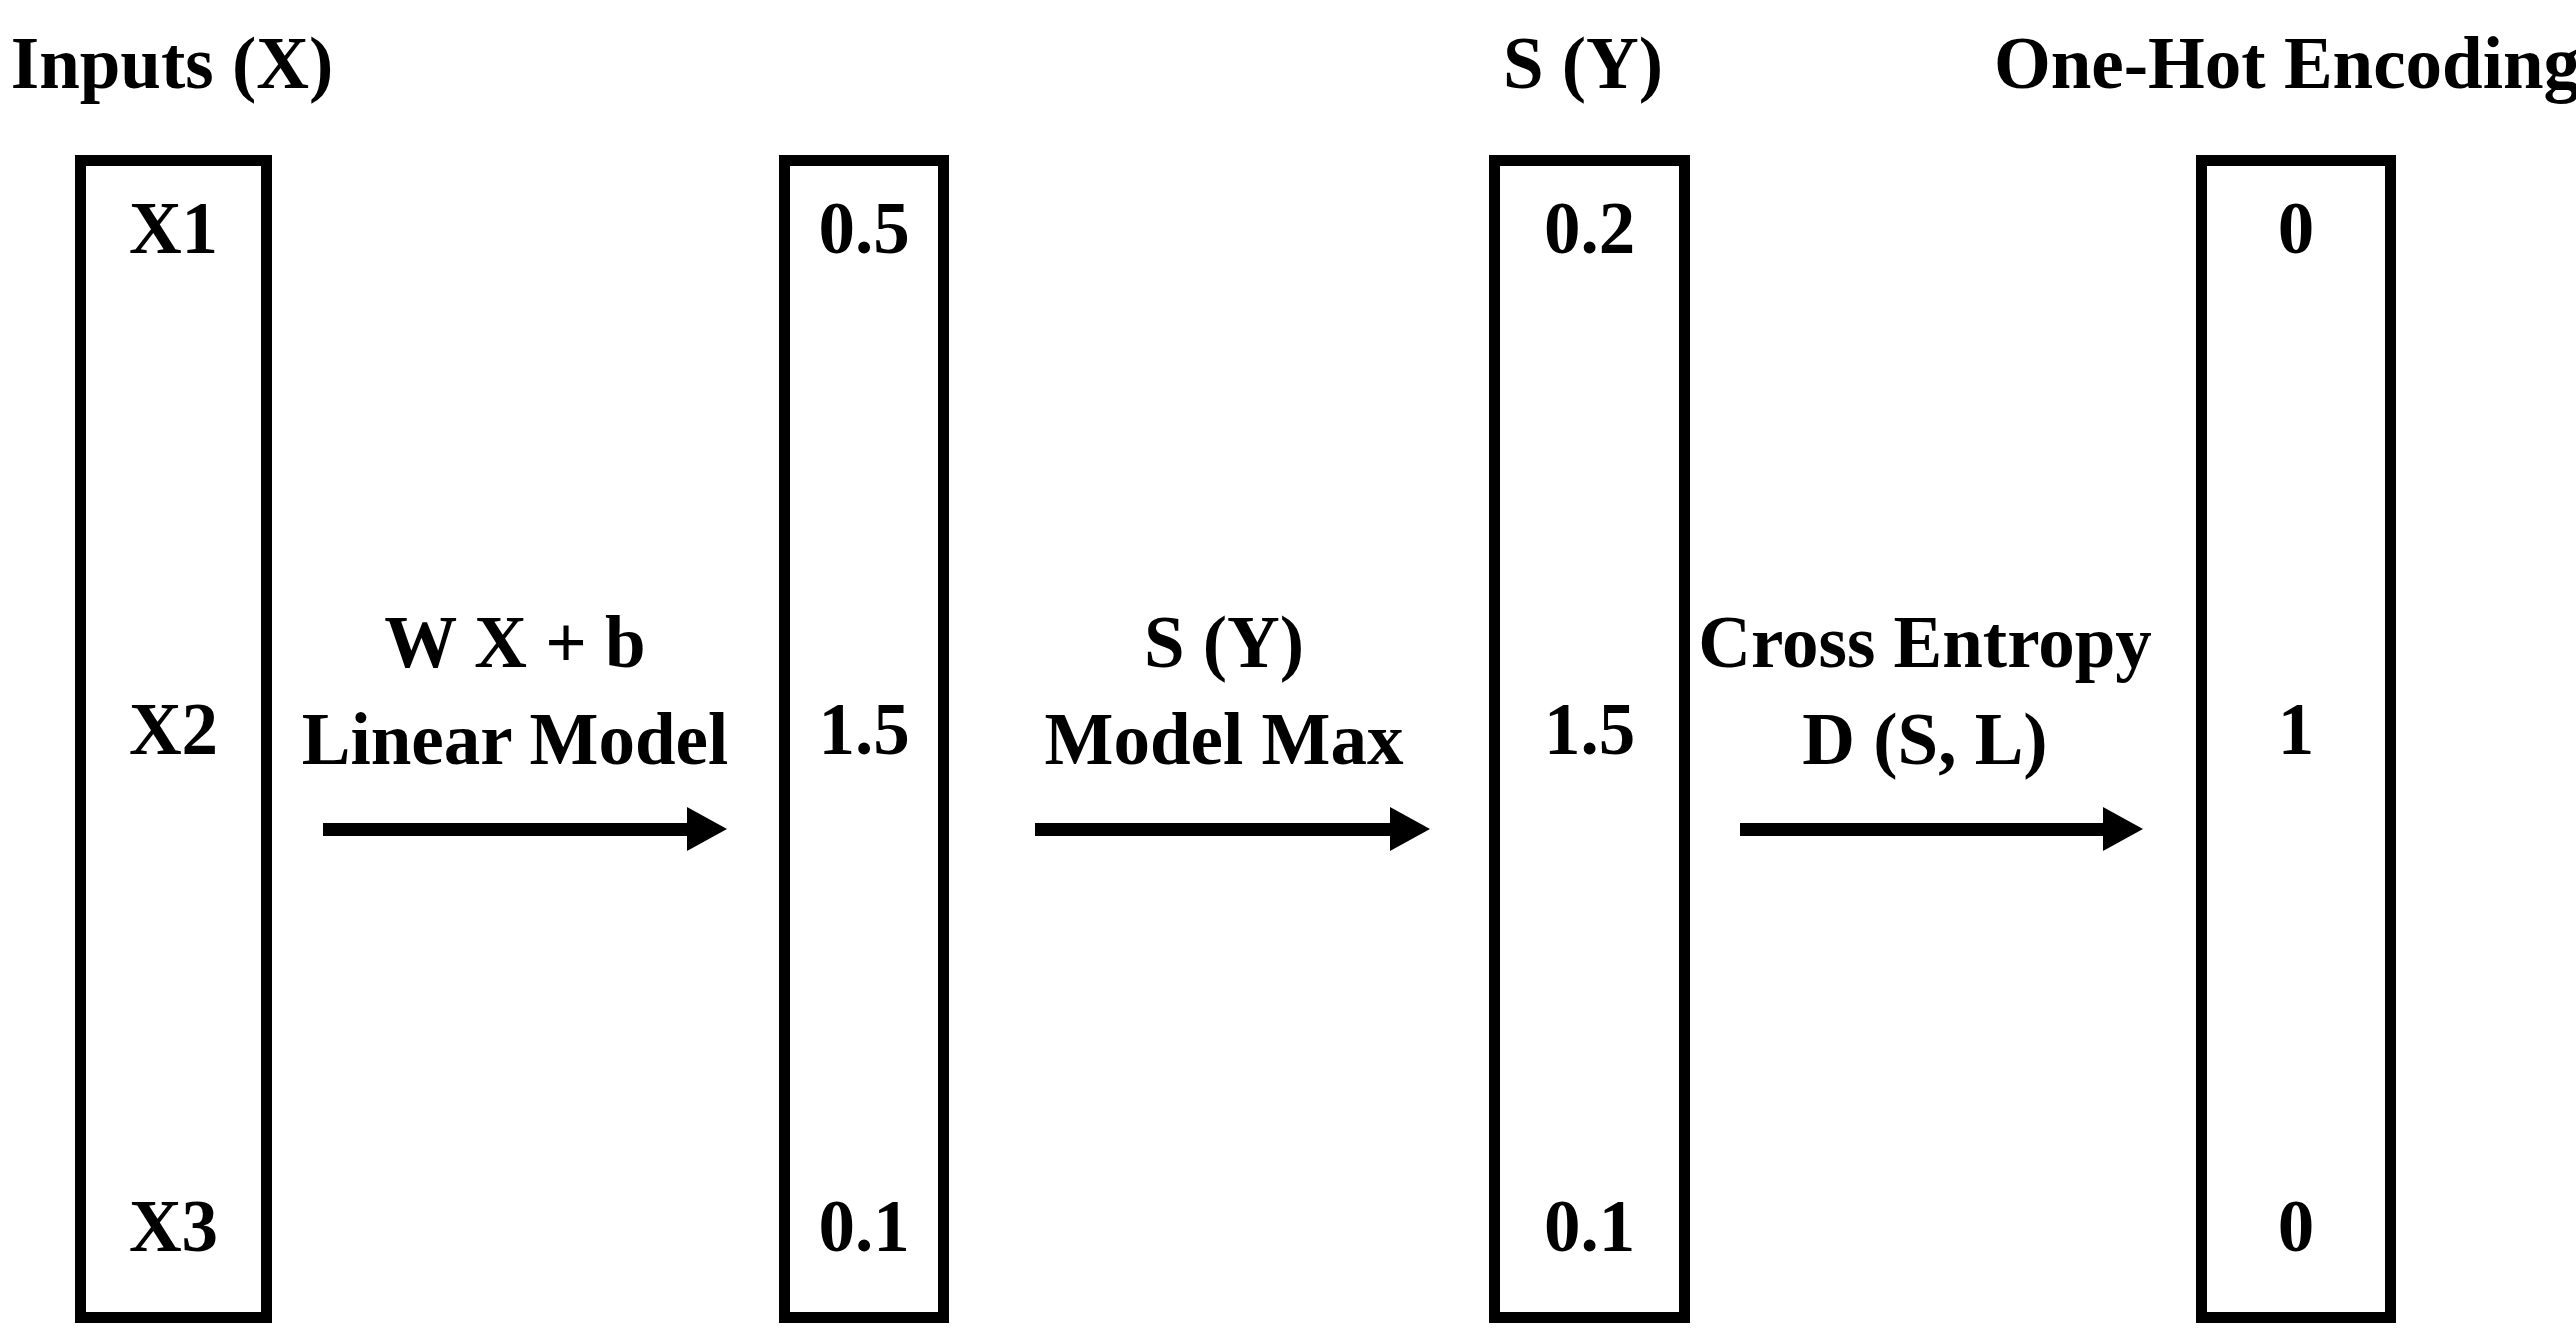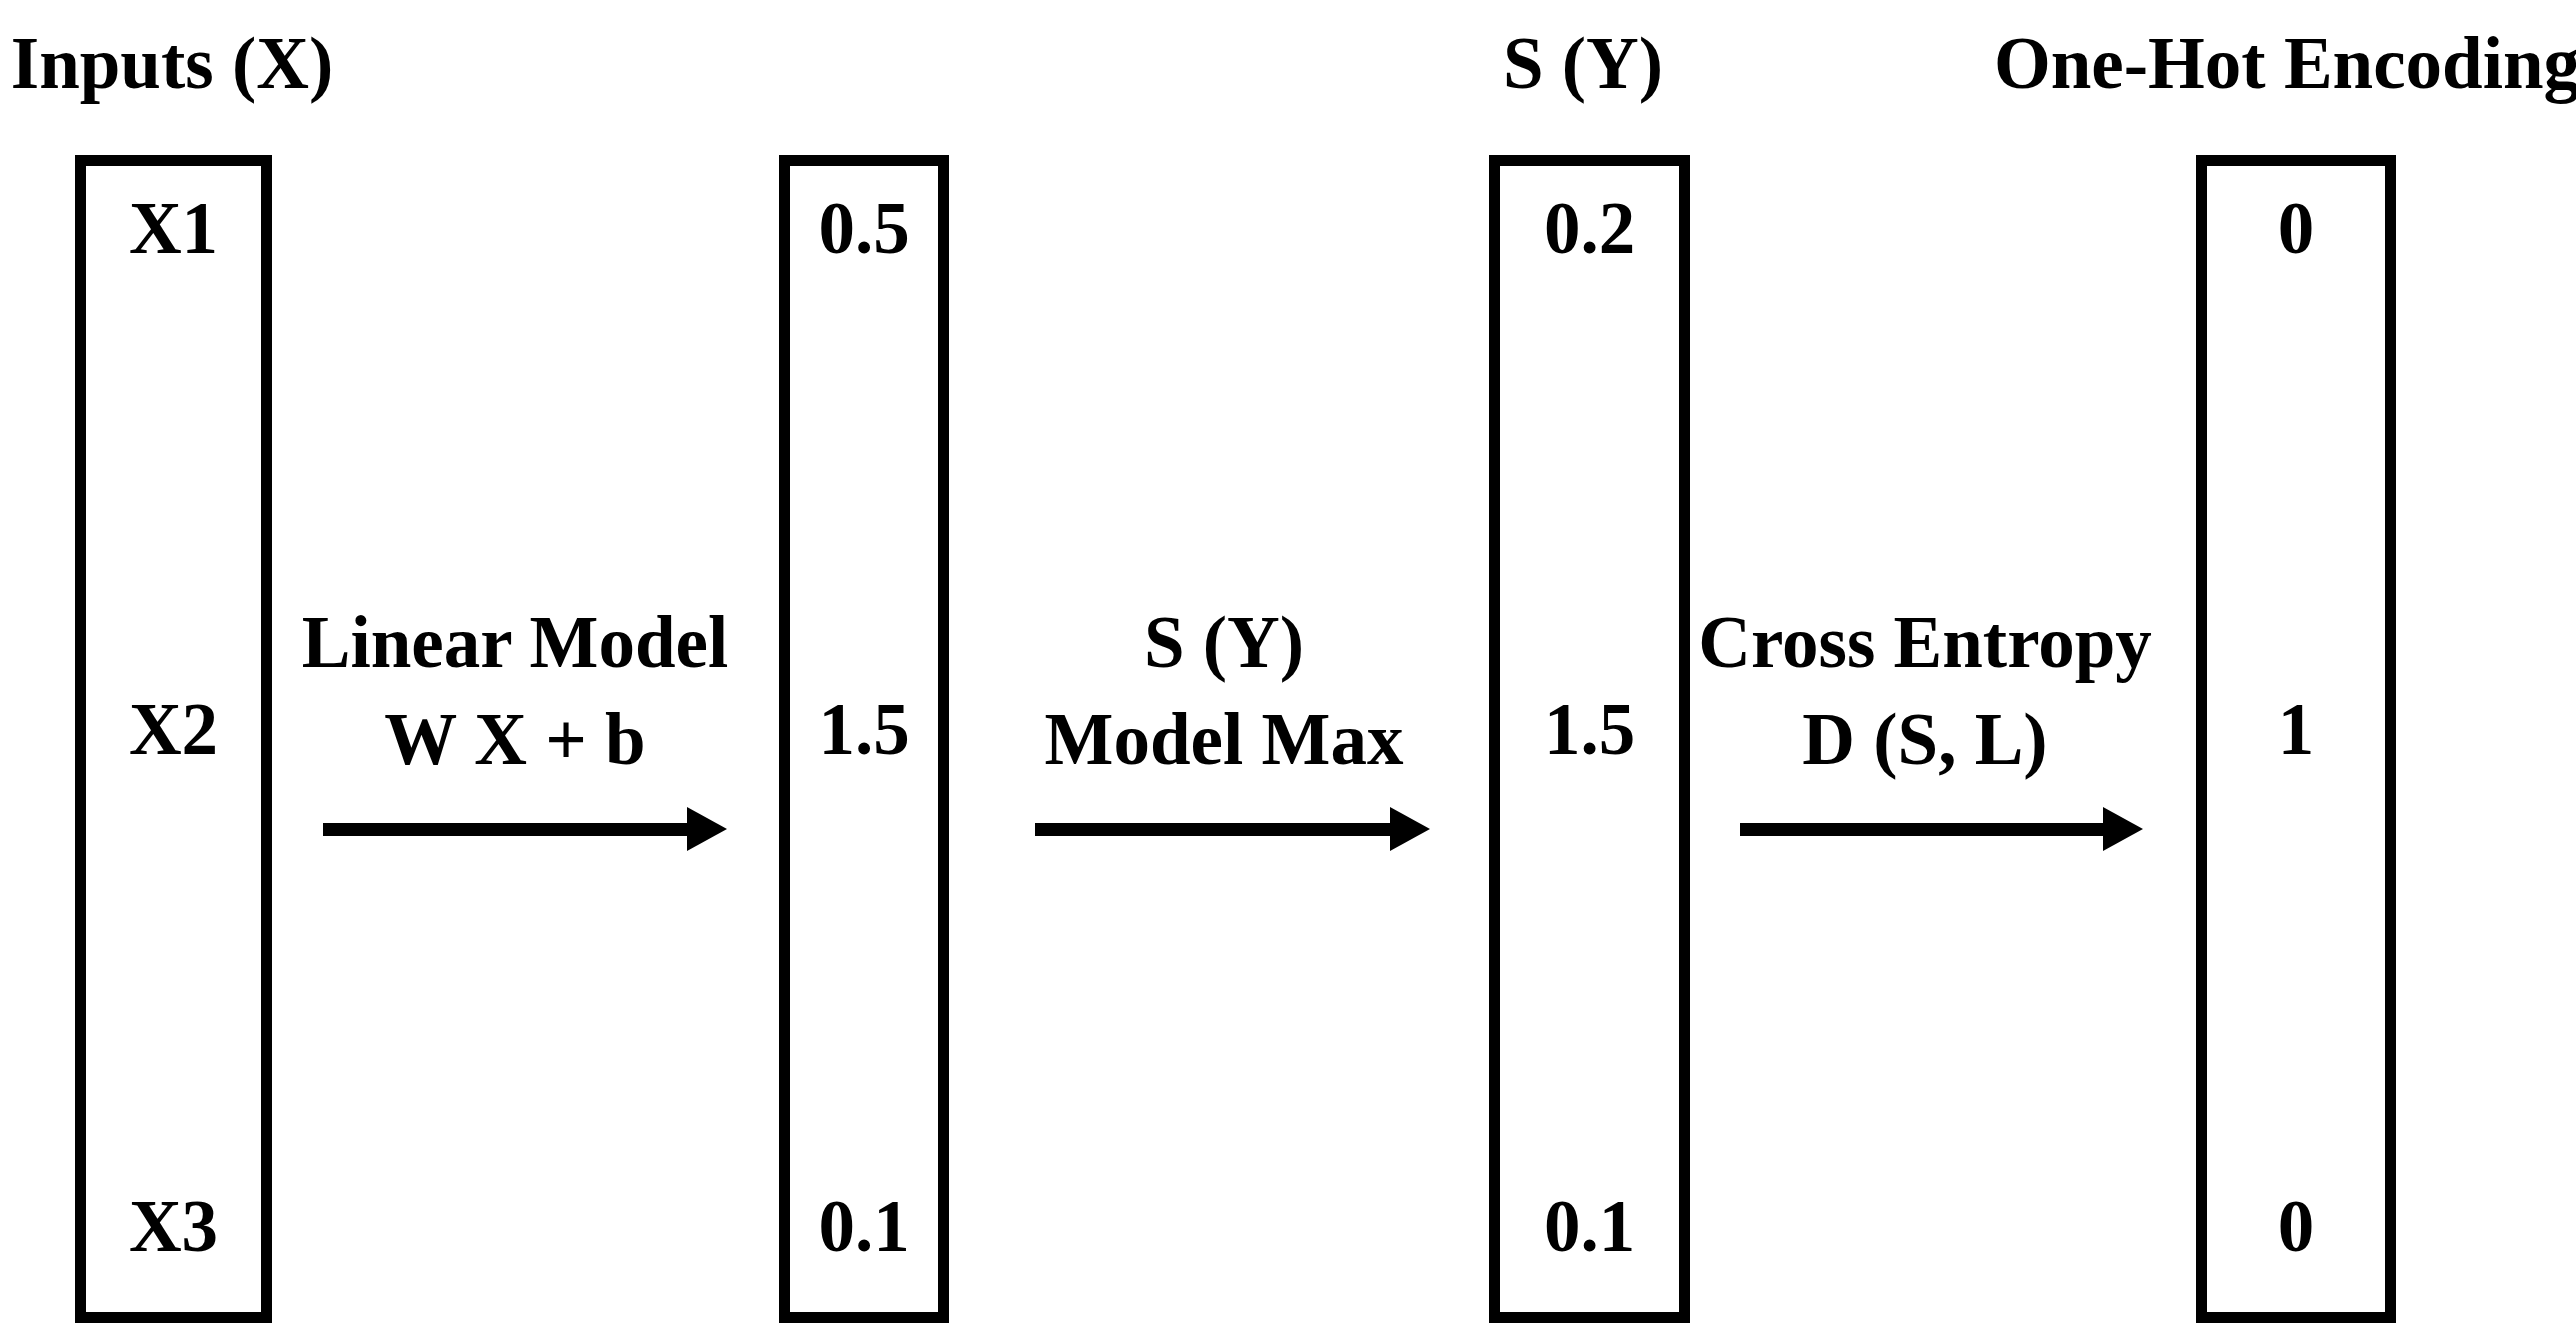--- a/index.html
+++ b/index.html
@@ -108,22 +108,22 @@
     <span class="vector-value row-2">0.1</span>
   </div>
 
   <div class="vector-box" style="left:2196px;width:200px">
     <span class="vector-value row-0">0</span>
     <span class="vector-value row-1">1</span>
     <span class="vector-value row-2">0</span>
   </div>
 
   <div class="arrow-label" style="left:515px">
+    <div>W X + b</div>
     <div>Linear Model</div>
-    <div>W X + b</div>
   </div>
   <div class="arrow" style="left:323px;width:364px"></div>
 
   <div class="arrow-label" style="left:1224px">
     <div>S (Y)</div>
     <div>Model Max</div>
   </div>
   <div class="arrow" style="left:1035px;width:355px"></div>
 
   <div class="arrow-label" style="left:1925px">

